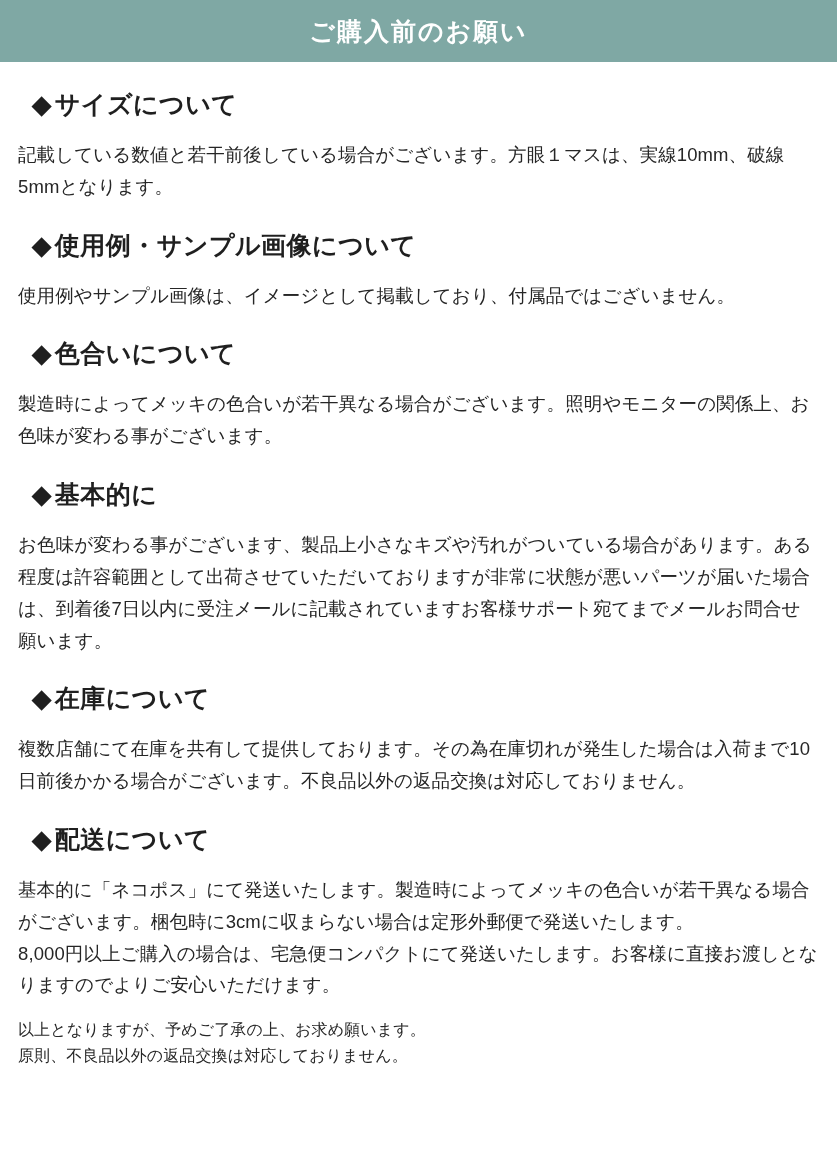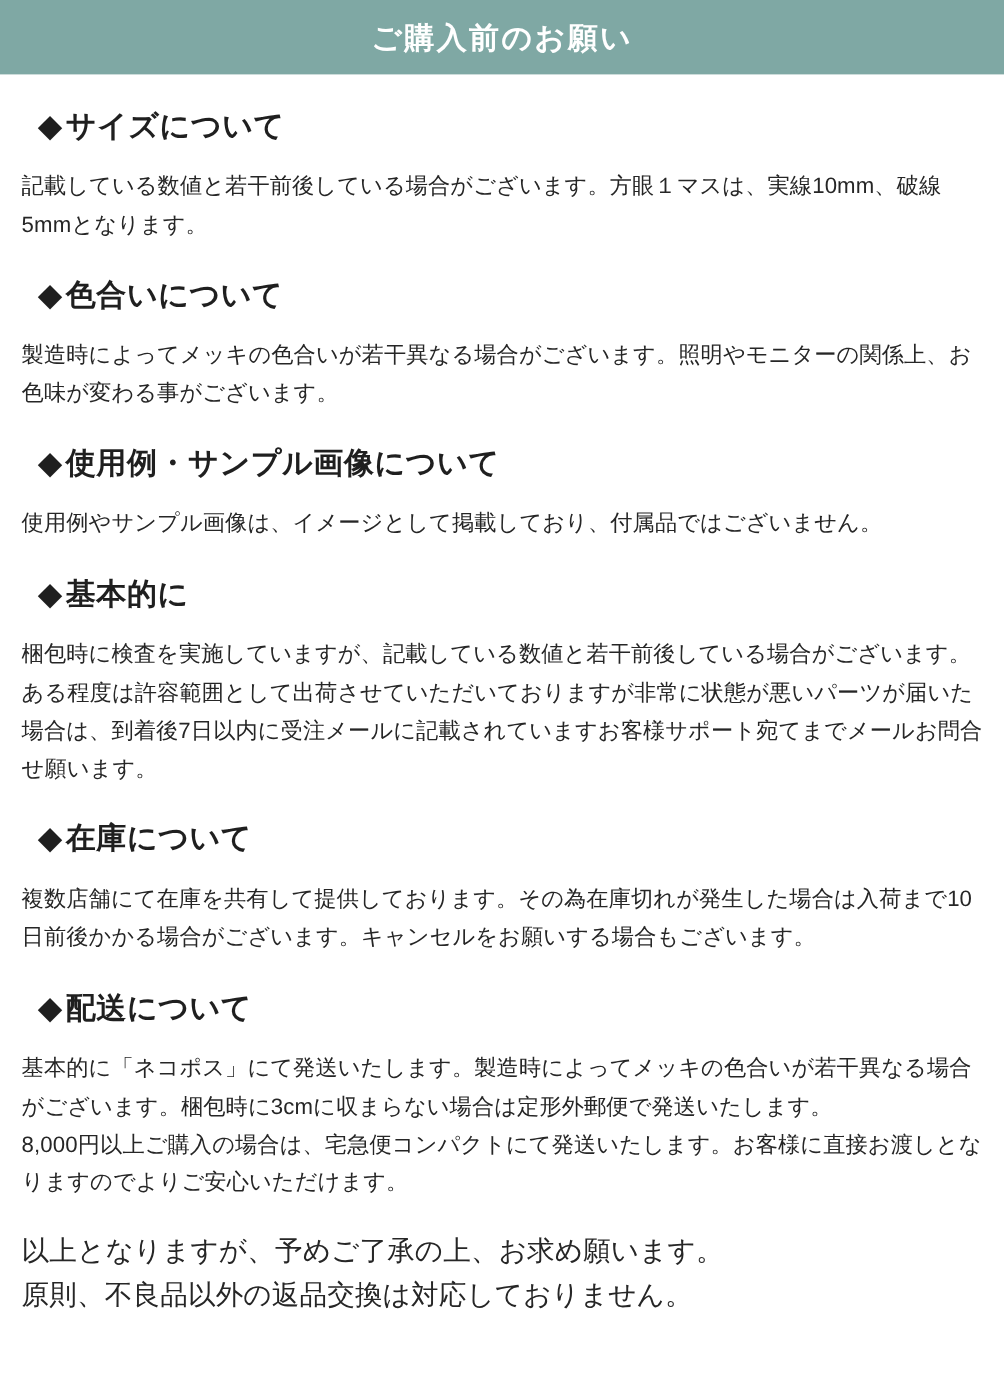--- a/index.html
+++ b/index.html
@@ -55,21 +55,21 @@
   }
   .section-body {
     font-size: 18.5px;
     line-height: 1.72;
     color: #262626;
     margin: 16px 0 4px 0;
     letter-spacing: 0.1px;
     white-space: pre-line;
   }
   .closing {
-    font-size: 23px;
+    font-size: 16px;
     line-height: 1.62;
     color: #262626;
     white-space: pre-line;
     letter-spacing: 0.1px;
   }
 </style>
 </head>
 <body>
 
 <div class="page">
@@ -79,37 +79,37 @@
   </div>
 
   <div class="content">
 
     <div class="section">
       <div class="section-heading"><span class="diamond">◆</span><span>サイズについて</span></div>
       <p class="section-body">記載している数値と若干前後している場合がございます。方眼１マスは、実線10mm、破線5mmとなります。</p>
     </div>
 
     <div class="section">
+      <div class="section-heading"><span class="diamond">◆</span><span>使用例・サンプル画像について</span></div>
+      <p class="section-body">使用例やサンプル画像は、イメージとして掲載しており、付属品ではございません。</p>
+    </div>
+
+    <div class="section">
       <div class="section-heading"><span class="diamond">◆</span><span>色合いについて</span></div>
       <p class="section-body">製造時によってメッキの色合いが若干異なる場合がございます。照明やモニターの関係上、お色味が変わる事がございます。</p>
     </div>
 
     <div class="section">
-      <div class="section-heading"><span class="diamond">◆</span><span>使用例・サンプル画像について</span></div>
-      <p class="section-body">使用例やサンプル画像は、イメージとして掲載しており、付属品ではございません。</p>
-    </div>
-
-    <div class="section">
       <div class="section-heading"><span class="diamond">◆</span><span>基本的に</span></div>
-      <p class="section-body">梱包時に検査を実施していますが、記載している数値と若干前後している場合がございます。ある程度は許容範囲として出荷させていただいておりますが非常に状態が悪いパーツが届いた場合は、到着後7日以内に受注メールに記載されていますお客様サポート宛てまでメールお問合せ願います。</p>
+      <p class="section-body">お色味が変わる事がございます、製品上小さなキズや汚れがついている場合があります。ある程度は許容範囲として出荷させていただいておりますが非常に状態が悪いパーツが届いた場合は、到着後7日以内に受注メールに記載されていますお客様サポート宛てまでメールお問合せ願います。</p>
     </div>
 
     <div class="section">
       <div class="section-heading"><span class="diamond">◆</span><span>在庫について</span></div>
-      <p class="section-body">複数店舗にて在庫を共有して提供しております。その為在庫切れが発生した場合は入荷まで10日前後かかる場合がございます。キャンセルをお願いする場合もございます。</p>
+      <p class="section-body">複数店舗にて在庫を共有して提供しております。その為在庫切れが発生した場合は入荷まで10日前後かかる場合がございます。不良品以外の返品交換は対応しておりません。</p>
     </div>
 
     <div class="section">
       <div class="section-heading"><span class="diamond">◆</span><span>配送について</span></div>
       <p class="section-body">基本的に「ネコポス」にて発送いたします。製造時によってメッキの色合いが若干異なる場合がございます。梱包時に3cmに収まらない場合は定形外郵便で発送いたします。
 8,000円以上ご購入の場合は、宅急便コンパクトにて発送いたします。お客様に直接お渡しとなりますのでよりご安心いただけます。</p>
     </div>
 
     <p class="closing">以上となりますが、予めご了承の上、お求め願います。
 原則、不良品以外の返品交換は対応しておりません。</p>

